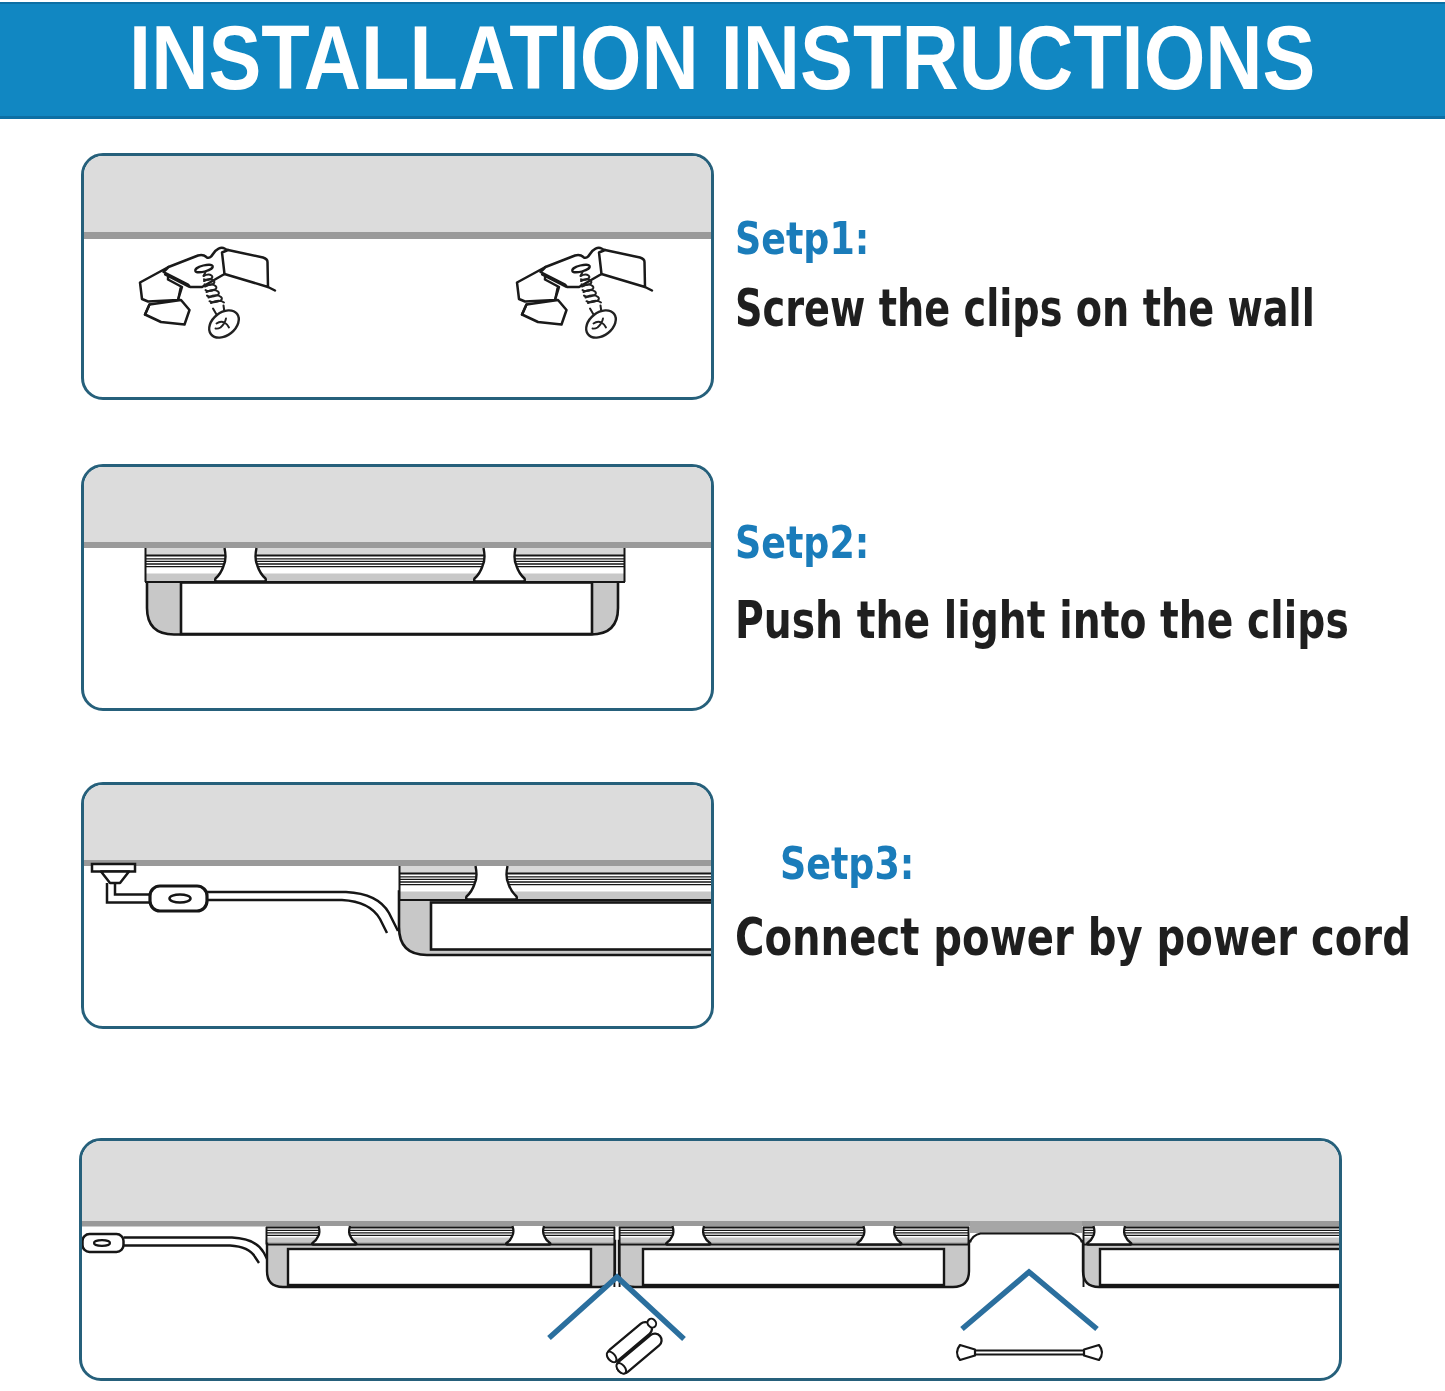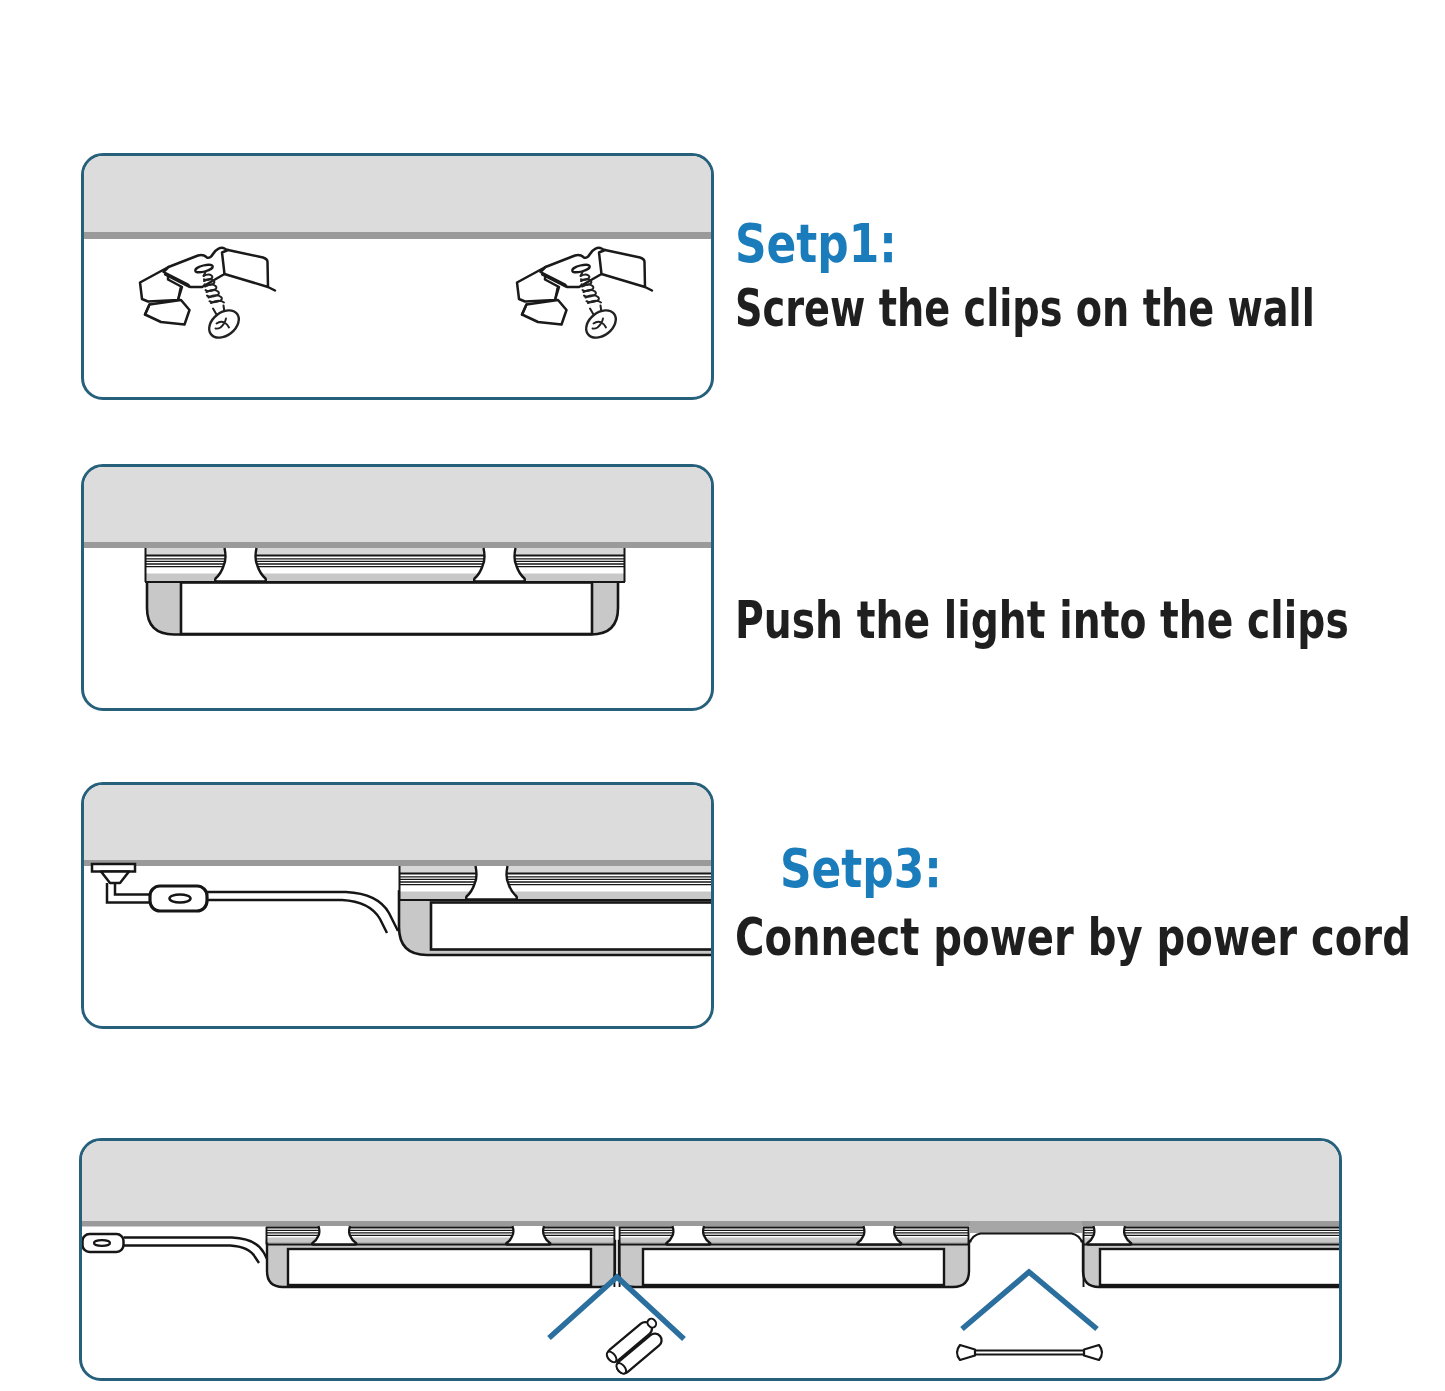--- a/index.html
+++ b/index.html
@@ -16,34 +16,37 @@
           transform:scaleX(0.881);transform-origin:50% 50%;line-height:1;margin-top:-4px;}
 
   .panel{position:absolute;background:#ffffff;border:3px solid var(--panel-border,#26607b);
          border-radius:22px;overflow:hidden;box-sizing:border-box;}
   .p1{left:81px;top:153px;width:633px;height:247px;}
   .p2{left:81px;top:464px;width:633px;height:247px;}
   .p3{left:81px;top:782px;width:633px;height:247px;}
   .p4{left:79px;top:1138px;width:1263px;height:243px;}
   .panel svg{position:absolute;left:0;top:0;display:block;}
 
-  .step-title{position:absolute;left:735px;line-height:1;font-weight:bold;font-size:53px;
+  .step-title{position:absolute;left:735px;line-height:1;font-weight:bold;font-size:44px;
           color:var(--step-title,#1a7cba);white-space:nowrap;}
   .step-body{position:absolute;left:735px;line-height:1;font-weight:bold;font-size:51px;
           color:var(--step-text,#1f1f1f);white-space:nowrap;}
   .sq{display:inline-block;transform-origin:0 50%;}
   .t1{top:217px;} .b1{top:283px;}
   .t2{top:521px;} .b2{top:595px;}
   .t3{top:842px;margin-left:45px;} .b3{top:912px;}
 </style>
 </head>
 <body>
 
 <div class="page">
 
+  <header class="banner">
+    <span class="banner-text">INSTALLATION INSTRUCTIONS</span>
+  </header>
 
   <svg width="0" height="0" style="position:absolute" aria-hidden="true">
     <defs>
 
       <g id="clipscrew">
         <g stroke="#1a1a1a" stroke-width="2.5" fill="#ffffff" stroke-linejoin="round" stroke-linecap="round">
 
           <path d="M 36.5,21 L 8,36.5 L 10,53 L 16,55.5 L 46,54 L 50,41 L 36,33.5 Z"></path>
           <path d="M 46,54 L 48.5,42" fill="none" stroke-width="2.2"></path>
 
@@ -111,20 +114,21 @@
         <rect x="62" y="106.5" width="478" height="8" fill="#c8c8c8"></rect>
         <path d="M 61,115 H 541" stroke="#161616" stroke-width="2.2"></path>
         <path d="M 61.5,81 V 115 M 540.5,81 V 115" stroke="#161616" stroke-width="2"></path>
       </g>
       <use href="#railclip" x="140" y="81"></use>
       <use href="#railclip" x="399" y="81"></use>
 
       <rect x="97" y="115.5" width="411" height="51.5" fill="#ffffff" stroke="#161616" stroke-width="2.6"></rect>
     </svg>
   </section>
+  <div class="step-title t2"><span class="sq" style="transform:scaleX(0.828)">Setp2:</span></div>
   <div class="step-body b2"><span class="sq" style="transform:scaleX(0.770)">Push the light into the clips</span></div>
 
   <section class="panel p3">
     <svg width="627" height="241" viewBox="0 0 627 241">
       <rect x="0" y="0" width="627" height="75" fill="#dcdcdc"></rect>
       <rect x="0" y="75" width="627" height="6" fill="#9a9a9a"></rect>
 
       <g stroke="#161616" fill="#ffffff">
         <rect x="8" y="79" width="43" height="7.5" stroke-width="2.5"></rect>
         <path d="M 17,86.5 L 45,86.5 L 36,98 L 26,98 Z" stroke-width="2.5" stroke-linejoin="round"></path>

